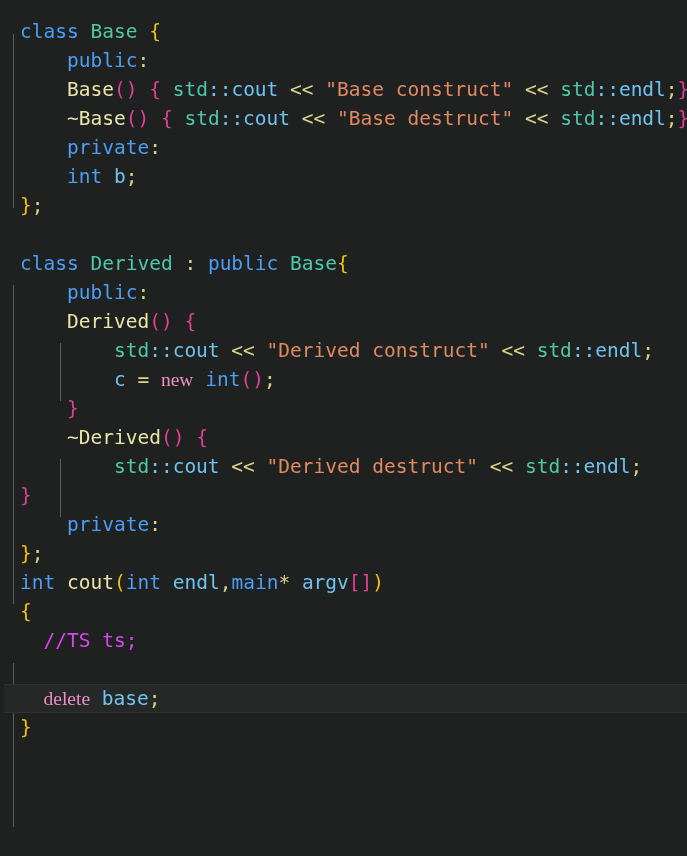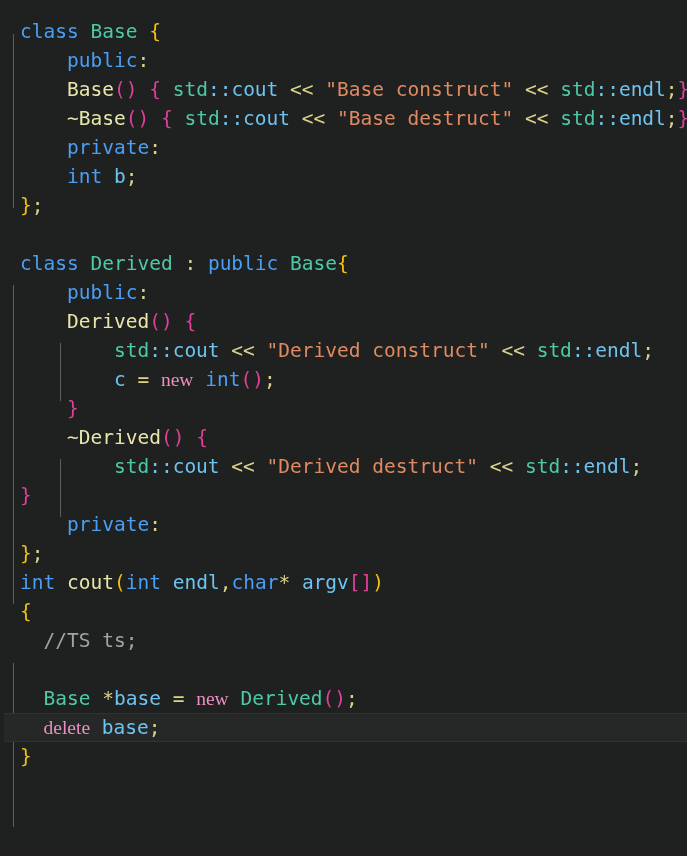--- a/index.html
+++ b/index.html
@@ -57,21 +57,21 @@
   
   .kw      { color: #4a9ff5; }      
   .type    { color: #4ec9a8; }      
   .fn      { color: #e8e6a8; }      
   .paren-p { color: #e0409a; }      
   .brace-y { color: #f2c111; }      
   .op      { color: #d9d48a; }      
   .str     { color: #e08a62; }      
   .var     { color: #6ec4f0; }      
   .ctrl    { color: #eb8fc4; font-family: Liberation Serif, serif; }      
-  .cmt     { color: #a3a3a3; }      
+  .cmt     { color: #d946ef; }      
   .num     { color: #d9d48a; }      
   .punct   { color: #d9d48a; }
 </style>
 </head>
 <body>
 
 <div id="editor">
 
   <div class="guide" style="left:13px; top:34px;  height:174px;"></div>
   <div class="guide" style="left:13px; top:285px; height:319px;"></div>
@@ -115,29 +115,28 @@
     <div class="line">        <span class="type">std</span><span class="var">::cout</span> <span class="op">&lt;&lt;</span> <span class="str">"Derived destruct"</span> <span class="op">&lt;&lt;</span> <span class="type">std</span><span class="var">::endl</span><span class="op">;</span></div>
 
 
     <div class="line"><span class="paren-p">}</span></div>
 
     <div class="line">    <span class="kw">private</span><span class="op">:</span></div>
 
 
     <div class="line"><span class="brace-y">}</span><span class="op">;</span></div>
 
-    <div class="line"><span class="kw">int</span> <span class="fn">cout</span><span class="brace-y">(</span><span class="kw">int</span> <span class="var">endl</span><span class="op">,</span><span class="kw">char</span><span class="op">*</span> <span class="var">argv</span><span class="paren-p">[]</span><span class="brace-y">)</span></div>
+    <div class="line"><span class="kw">int</span> <span class="fn">cout</span><span class="brace-y">(</span><span class="kw">int</span> <span class="var">endl</span><span class="op">,</span><span class="kw">main</span><span class="op">*</span> <span class="var">argv</span><span class="paren-p">[]</span><span class="brace-y">)</span></div>
 
     <div class="line"><span class="brace-y">{</span></div>
 
     <div class="line">  <span class="cmt">//TS ts;</span></div>
 
     <div class="line">&nbsp;</div>
 
-    <div class="line">  <span class="type">Base</span> <span class="op">*</span><span class="var">base</span> <span class="op">=</span> <span class="ctrl">new</span> <span class="type">Derived</span><span class="paren-p">()</span><span class="op">;</span></div>
 
     <div class="line current">  <span class="ctrl">delete</span> <span class="var">base</span><span class="op">;</span></div>
 
 
     <div class="line"><span class="brace-y">}</span></div>
 
   </div>
 </div>
 
 </body></html>

